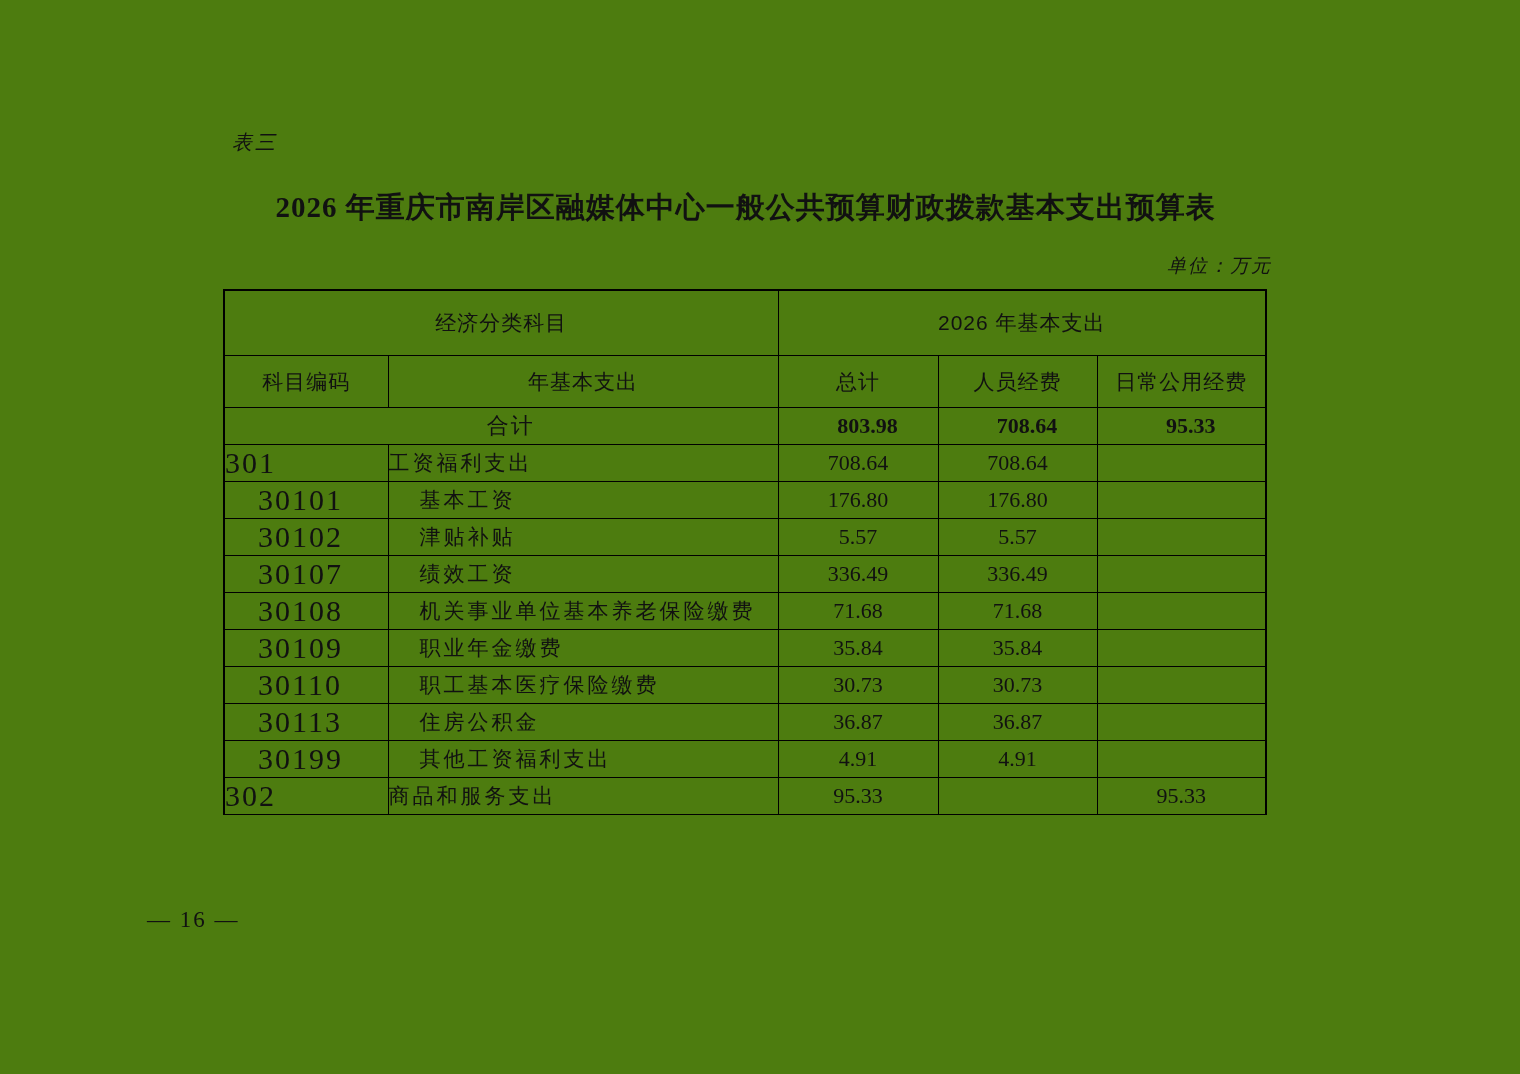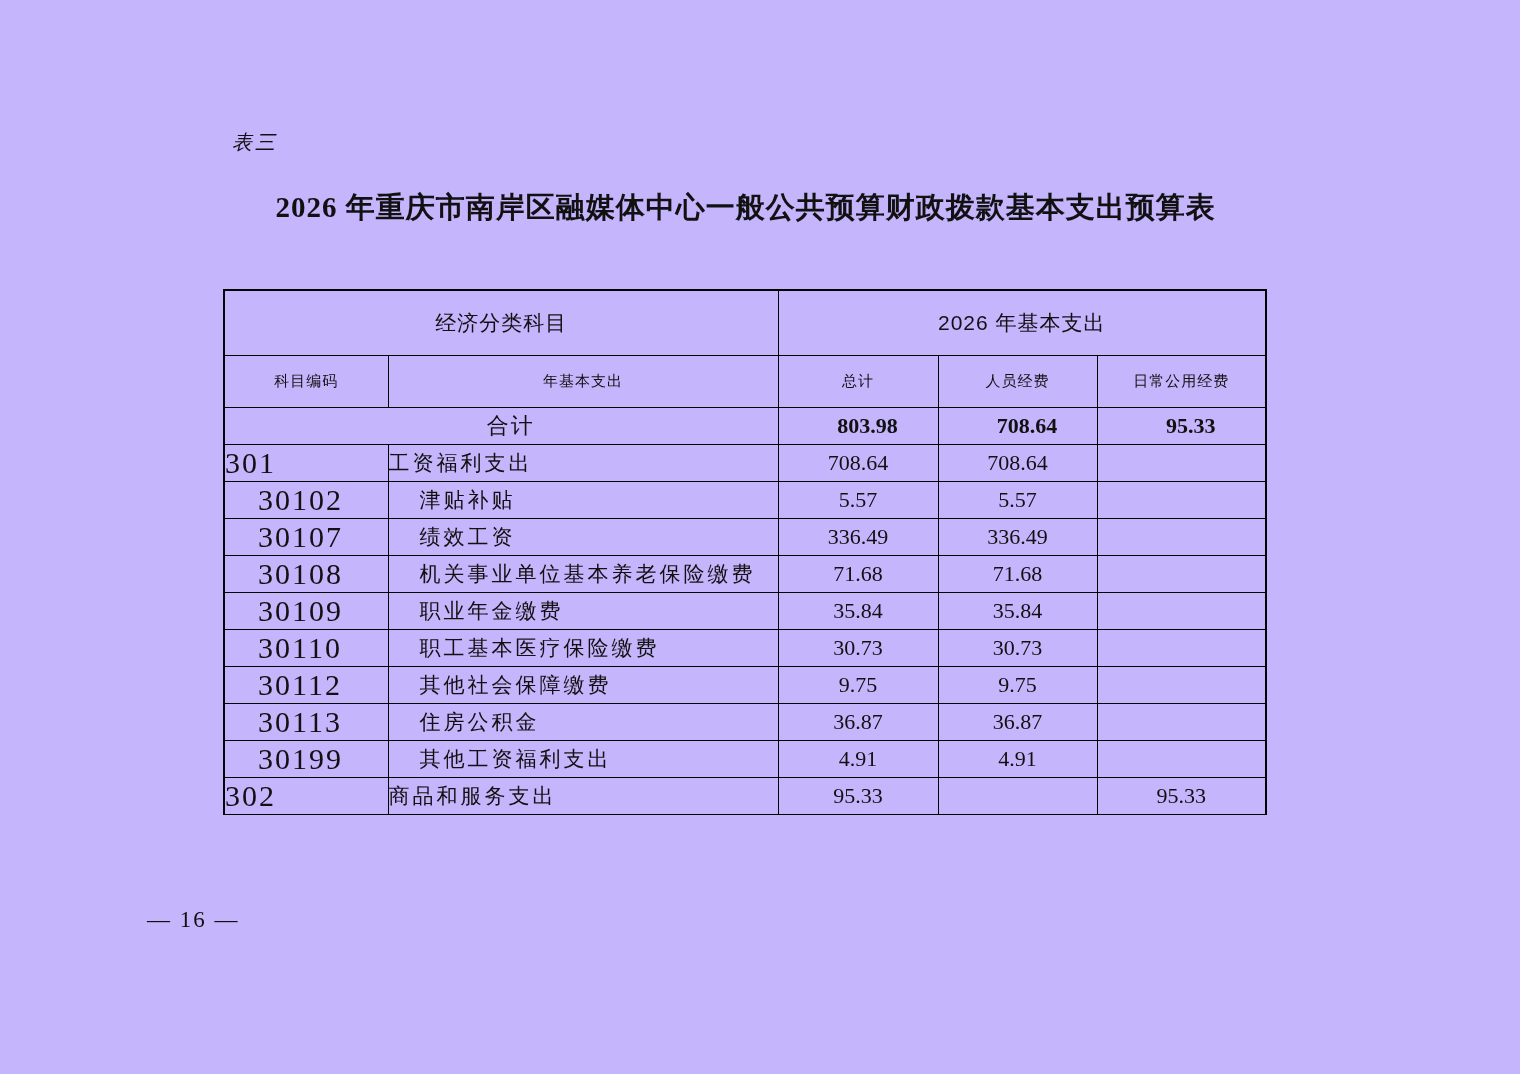--- a/index.html
+++ b/index.html
@@ -6,21 +6,21 @@
     margin: 0;
     padding: 0;
     background: #ffffff;
     font-family: "Liberation Serif", serif;
     color: #111111;
   }
   .page {
     position: relative;
     width: 1520px;
     height: 1074px;
-    background: #c4b5fd;
+    background: #4d7c0f;
     overflow: hidden;
   }
   .corner-label {
     position: absolute;
     left: 232px;
     top: 129px;
     font-size: 20px;
     font-style: italic;
     font-family: "DejaVu Serif", serif;
     letter-spacing: 3px;
@@ -72,21 +72,21 @@
     font-weight: normal;
     font-size: 21px;
     letter-spacing: 1px;
     text-align: center;
     margin-left: 30px;
   }
   tr.head-cols th {
     height: 51px;
     font-family: "Liberation Sans", sans-serif;
     font-weight: normal;
-    font-size: 15px;
+    font-size: 21px;
     letter-spacing: 1px;
     text-align: center;
     margin-left: 42px;
   }
   
   tr.total-row td { height: 36px; padding-left: 19px; }
   td.total-label {
     text-align: center;
     font-family: "Liberation Sans", sans-serif;
     font-size: 22px;
@@ -122,20 +122,21 @@
 </style>
 </head>
 <body>
 
 <div class="page">
 
   <div class="corner-label">表三</div>
 
   <div class="doc-title">2026 年重庆市南岸区融媒体中心一般公共预算财政拨款基本支出预算表</div>
 
+  <div class="unit-note">单位：万元</div>
 
   <table class="budget">
     <colgroup>
       <col style="width:164px">
       <col style="width:390px">
       <col style="width:160px">
       <col style="width:159px">
       <col style="width:169px">
     </colgroup>
     <thead>
@@ -160,20 +161,27 @@
       </tr>
 
     <tr class="data-row section">
           <td class="cell-code">301</td>
           <td class="cell-name">工资福利支出</td>
           <td class="cell-num">708.64</td>
           <td class="cell-num">708.64</td>
           <td class="cell-num"></td>
         </tr>
         <tr class="data-row item">
+          <td class="cell-code">30101</td>
+          <td class="cell-name">基本工资</td>
+          <td class="cell-num">176.80</td>
+          <td class="cell-num">176.80</td>
+          <td class="cell-num"></td>
+        </tr>
+        <tr class="data-row item">
           <td class="cell-code">30102</td>
           <td class="cell-name">津贴补贴</td>
           <td class="cell-num">5.57</td>
           <td class="cell-num">5.57</td>
           <td class="cell-num"></td>
         </tr>
         <tr class="data-row item">
           <td class="cell-code">30107</td>
           <td class="cell-name">绩效工资</td>
           <td class="cell-num">336.49</td>
@@ -195,27 +203,20 @@
           <td class="cell-num"></td>
         </tr>
         <tr class="data-row item">
           <td class="cell-code">30110</td>
           <td class="cell-name">职工基本医疗保险缴费</td>
           <td class="cell-num">30.73</td>
           <td class="cell-num">30.73</td>
           <td class="cell-num"></td>
         </tr>
         <tr class="data-row item">
-          <td class="cell-code">30112</td>
-          <td class="cell-name">其他社会保障缴费</td>
-          <td class="cell-num">9.75</td>
-          <td class="cell-num">9.75</td>
-          <td class="cell-num"></td>
-        </tr>
-        <tr class="data-row item">
           <td class="cell-code">30113</td>
           <td class="cell-name">住房公积金</td>
           <td class="cell-num">36.87</td>
           <td class="cell-num">36.87</td>
           <td class="cell-num"></td>
         </tr>
         <tr class="data-row item">
           <td class="cell-code">30199</td>
           <td class="cell-name">其他工资福利支出</td>
           <td class="cell-num">4.91</td>

